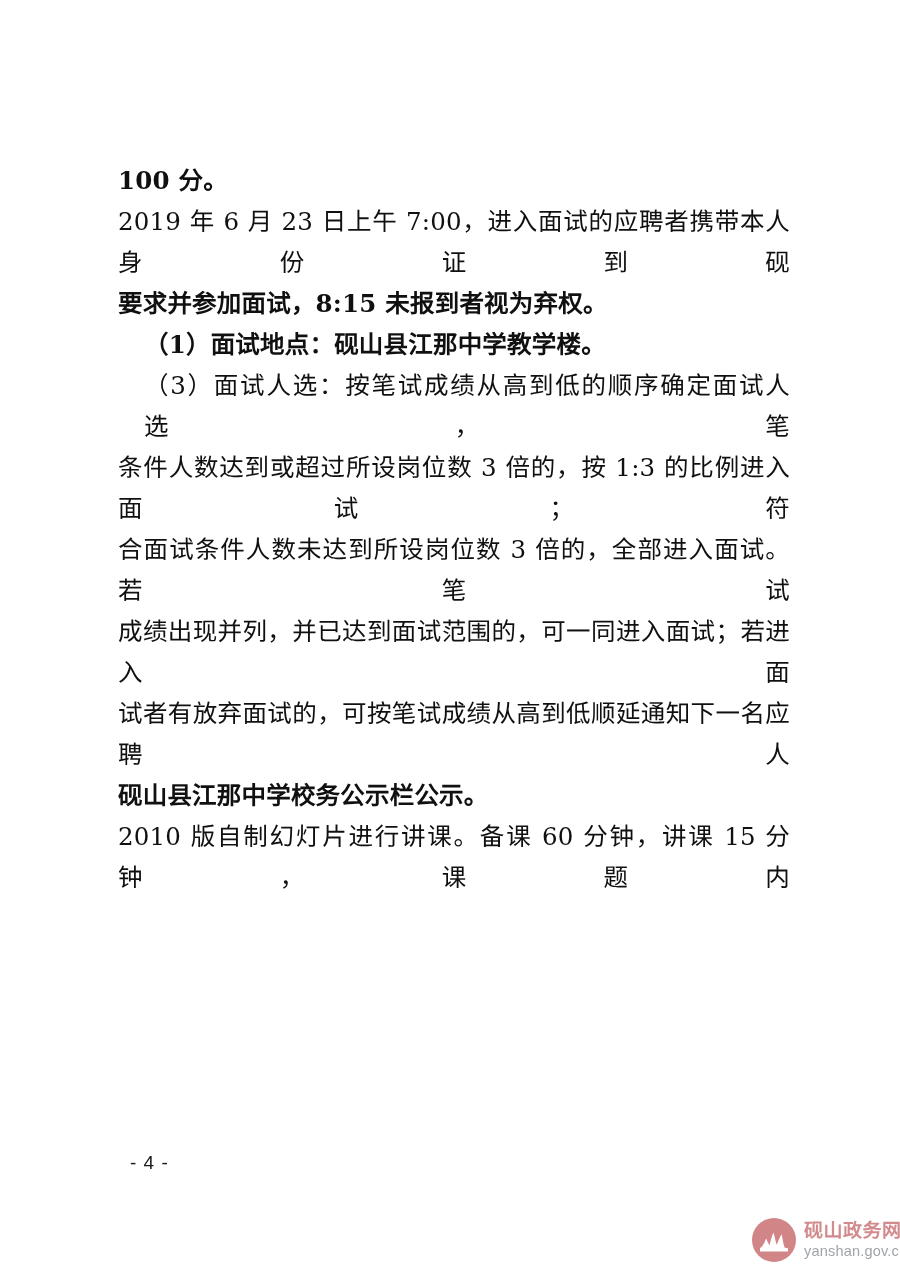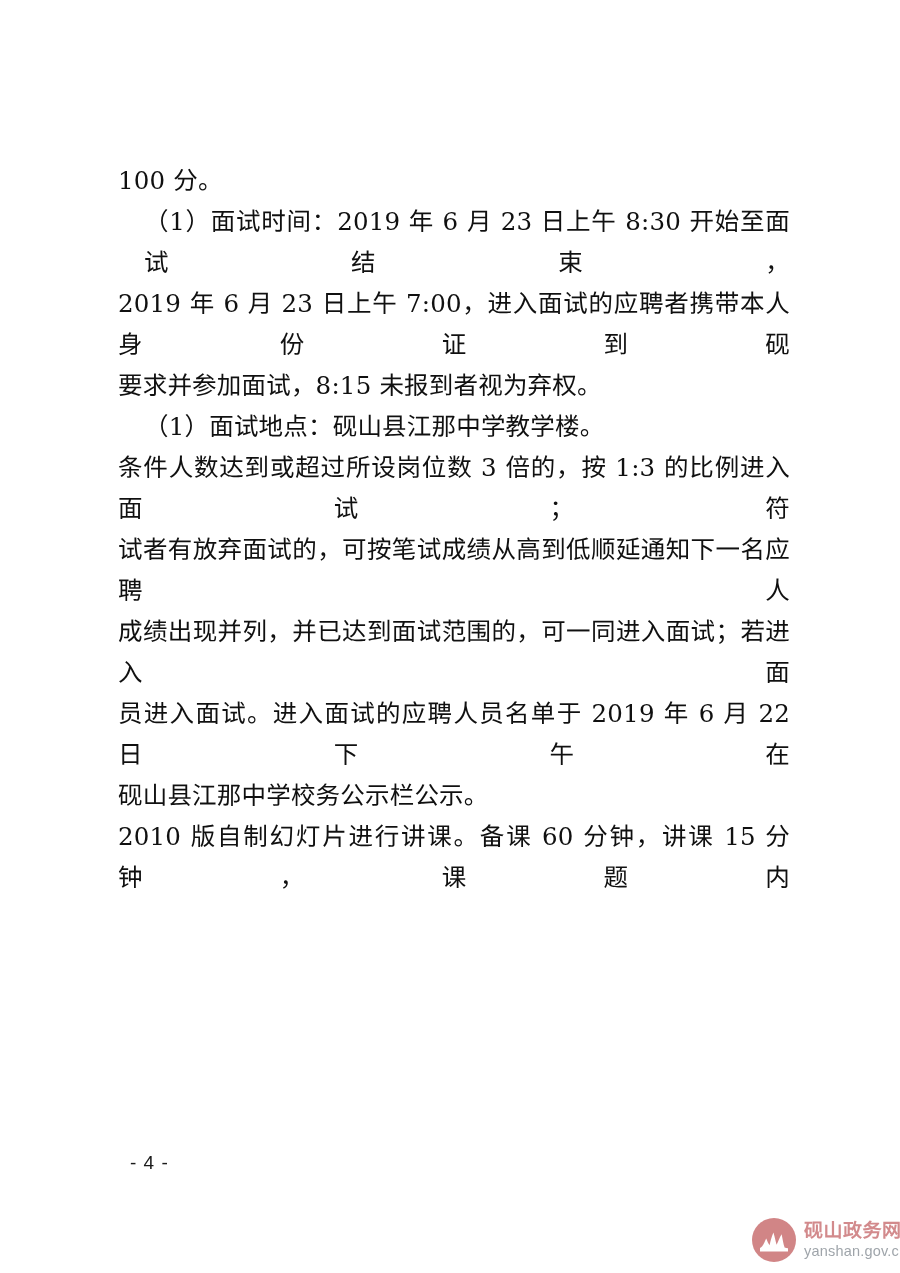--- a/index.html
+++ b/index.html
@@ -40,20 +40,21 @@
 
   
   .line.justified {
     text-align: justify;
     text-align-last: justify;
   }
 
   .line.flush {
     text-align: left;
     text-align-last: left;
+    font-weight: bold;
   }
 
   .line.indent-1 { padding-left: 26px; }
 
   
   .page-number {
     position: absolute;
     left: 130px;
     top: 1152px;
     font-family: "Liberation Sans", "DejaVu Sans", sans-serif;
@@ -111,28 +112,28 @@
     white-space: nowrap;
   }
 </style>
 </head>
 <body>
 
 <div class="page">
 
   <div class="body-block">
       <div class="line flush">100 分。</div>
-      <div class="line justified indent-1">（1）面试时间：2019 年 6 月 23 日上午 8:30 开始至面试结束，</div>
       <div class="line justified">2019 年 6 月 23 日上午 7:00，进入面试的应聘者携带本人身份证到砚</div>
       <div class="line flush">要求并参加面试，8:15 未报到者视为弃权。</div>
       <div class="line flush indent-1">（1）面试地点：砚山县江那中学教学楼。</div>
+      <div class="line justified indent-1">（3）面试人选：按笔试成绩从高到低的顺序确定面试人选，笔</div>
       <div class="line justified">条件人数达到或超过所设岗位数 3 倍的，按 1:3 的比例进入面试；符</div>
+      <div class="line justified">合面试条件人数未达到所设岗位数 3 倍的，全部进入面试。若笔试</div>
+      <div class="line justified">成绩出现并列，并已达到面试范围的，可一同进入面试；若进入面</div>
       <div class="line justified">试者有放弃面试的，可按笔试成绩从高到低顺延通知下一名应聘人</div>
-      <div class="line justified">成绩出现并列，并已达到面试范围的，可一同进入面试；若进入面</div>
-      <div class="line justified">员进入面试。进入面试的应聘人员名单于 2019 年 6 月 22 日下午在</div>
       <div class="line flush">砚山县江那中学校务公示栏公示。</div>
       <div class="line justified">2010 版自制幻灯片进行讲课。备课 60 分钟，讲课 15 分钟，课题内</div>
     </div>
 
   <div class="page-number">- 4 -</div>
 
   <div class="watermark">
     <div class="wm-badge" style="background: rgb(207, 127, 128);">
       <svg width="30" height="26" viewBox="0 0 30 26" aria-hidden="true">
         <path d="M1 21 C4 20 5.5 15 7.2 11.5 C8.3 14 9.2 16.5 10.6 18.2

